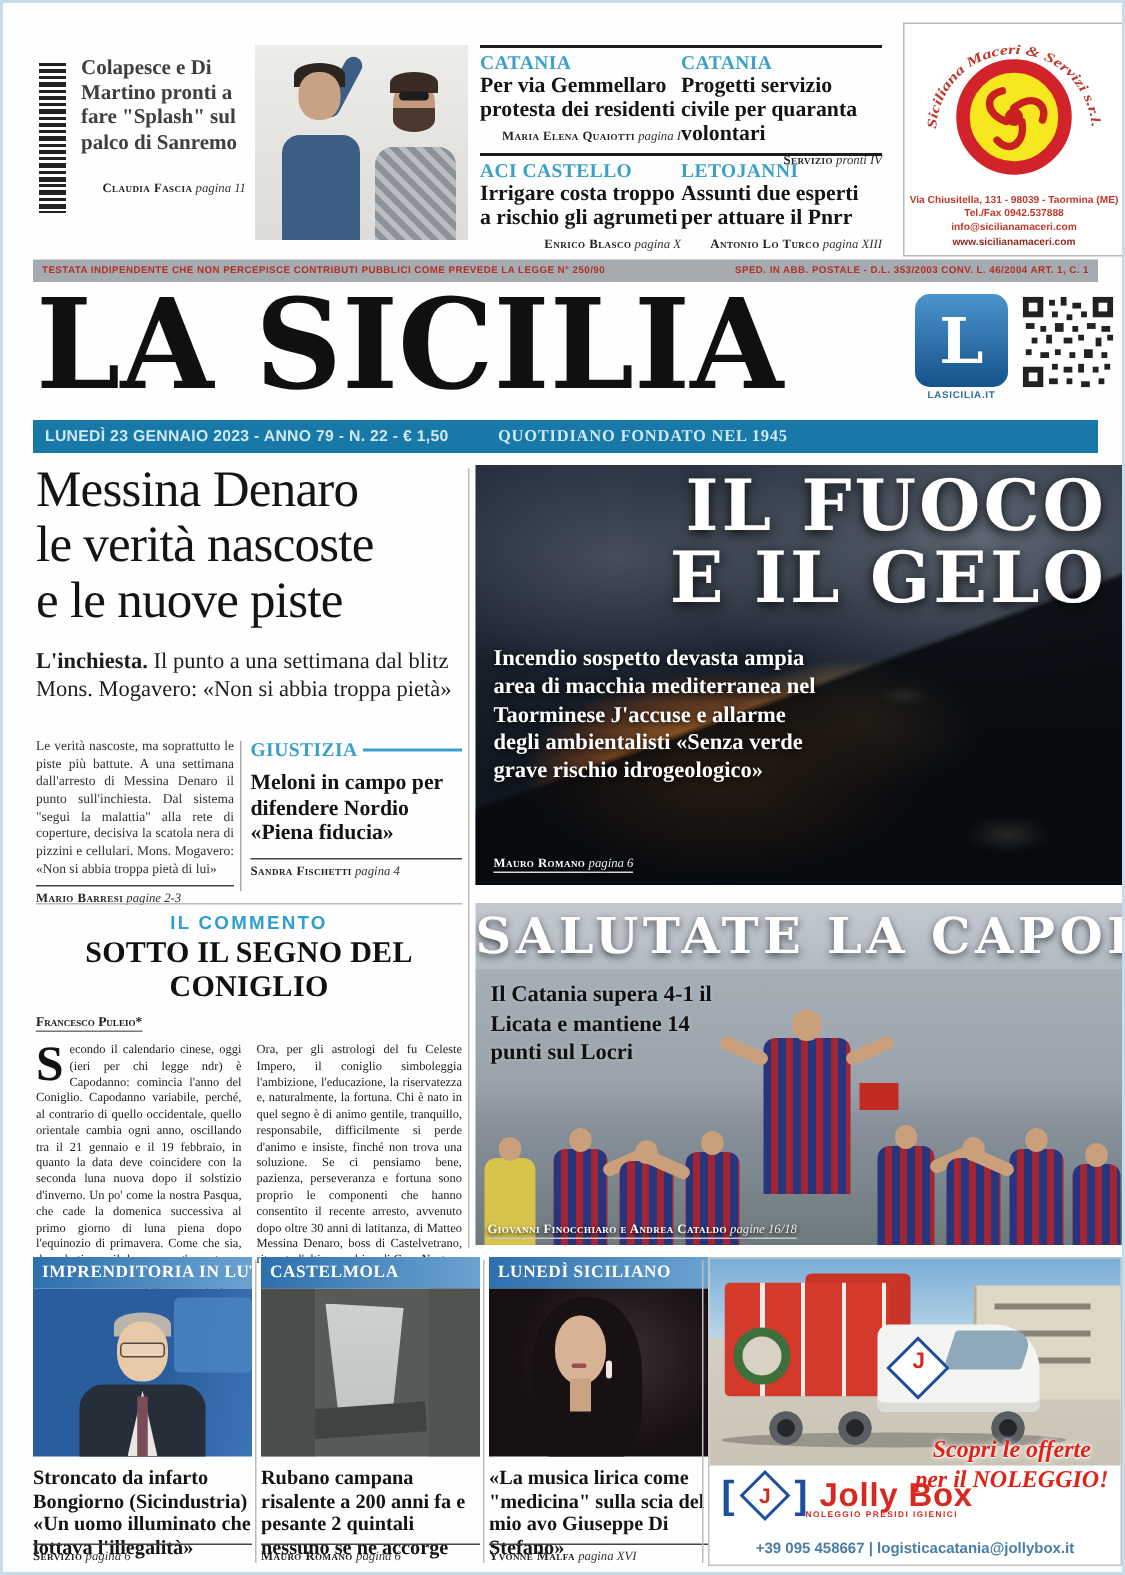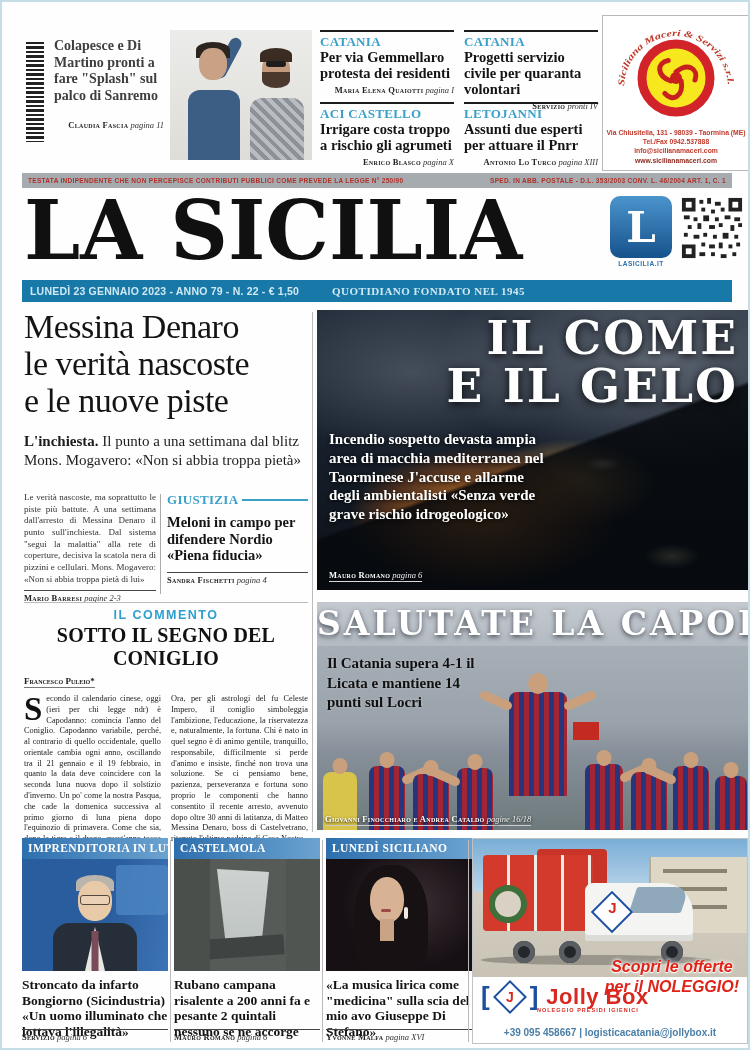--- a/index.html
+++ b/index.html
@@ -24,21 +24,21 @@
   .duo .m1{position:absolute;left:18px;bottom:-8px;width:52px;height:78px;background:#3c5d84;border-radius:12px 12px 0 0;}
   .duo .m1h{position:absolute;left:29px;top:18px;width:28px;height:32px;background:#c9a185;border-radius:45%;}
   .duo .m1hair{position:absolute;left:26px;top:12px;width:34px;height:16px;background:#2c241e;border-radius:50% 50% 0 0;}
   .duo .m1arm{position:absolute;left:52px;top:6px;width:12px;height:44px;background:#3c5d84;transform:rotate(28deg);border-radius:6px;}
   .duo .m2{position:absolute;left:80px;bottom:-8px;width:54px;height:70px;border-radius:12px 12px 0 0;
            background:repeating-linear-gradient(45deg,#8d9298 0 4px,#b9bdc2 4px 8px);}
   .duo .m2h{position:absolute;left:92px;top:24px;width:28px;height:32px;background:#c49a7e;border-radius:45%;}
   .duo .m2beard{position:absolute;left:92px;top:42px;width:28px;height:16px;background:#4a392c;border-radius:0 0 50% 50%;}
   .duo .m2hair{position:absolute;left:90px;top:18px;width:32px;height:14px;background:#3a2c22;border-radius:50% 50% 0 0;}
   .duo .m2gl{position:absolute;left:96px;top:31px;width:20px;height:6px;background:#1d1d1d;border-radius:3px;}
-  .briefs{left:318px;top:28px;width:278px;height:140px;display:flex;gap:10px;}
+  .briefs{left:318px;top:28px;width:278px;height:140px;display:flex;}
   .bcol{width:134px;display:flex;flex-direction:column;gap:6px;}
   .bcell{border-top:2px solid #1c1c1c;padding-top:2px;height:62px;}
   .bcell .bt{font-size:14.5px;font-weight:700;line-height:1.1;color:#141414;}
   .bcell .byline{text-align:right;margin-top:3px;}
   .admaceri{left:600px;top:13px;width:146px;height:154px;border:1px solid #b9b9b9;background:#fff;text-align:center;}
   .admaceri .lines{font-size:6.8px;font-weight:700;color:#c0392b;line-height:1.35;font-family:"Liberation Sans",sans-serif;}
   .admaceri .lines .web{color:#8e2a20;}
 
   
   .graystrip{left:20px;top:171px;width:710px;height:15px;background:#a6abaf;display:flex;justify-content:space-between;align-items:center;padding:0 6px;box-sizing:border-box;}
@@ -167,21 +167,21 @@
   .jdoor span{position:absolute;left:6px;top:1px;transform:rotate(-45deg);color:#d8281f;font-weight:700;font-family:"Liberation Sans",sans-serif;font-size:15px;}
   .jwheel{position:absolute;width:22px;height:22px;background:#23262a;border-radius:50%;box-shadow:inset 0 0 0 5px #5a5e63;}
   .jshadow{position:absolute;left:8px;top:116px;width:230px;height:10px;background:rgba(60,60,55,.35);border-radius:50%;}
   .jlogo{position:absolute;left:8px;top:142px;display:flex;align-items:center;gap:8px;}
   .jbrack{color:#1d4fa0;font-weight:700;font-size:26px;font-family:"Liberation Sans",sans-serif;}
   .jdiamond{width:20px;height:20px;border:2.5px solid #1d4fa0;transform:rotate(45deg);display:flex;align-items:center;justify-content:center;background:#fff;}
   .jdiamond span{transform:rotate(-45deg);color:#d8281f;font-weight:700;font-family:"Liberation Sans",sans-serif;font-size:14px;}
   .jname{color:#d8281f;font-weight:700;font-family:"Liberation Sans",sans-serif;font-size:22px;letter-spacing:.5px;}
   .jtag{position:absolute;left:64px;top:168px;font-size:5.5px;color:#d8281f;font-family:"Liberation Sans",sans-serif;letter-spacing:1px;font-weight:700;}
   .joffer{position:absolute;right:8px;top:118px;text-align:center;color:#e02318;font-weight:700;font-style:italic;
-     font-family:Liberation Sans, sans-serif;font-size:16px;line-height:1.25;
+     font-family:Liberation Serif, serif;font-size:16px;line-height:1.25;
      text-shadow:0 0 3px #fff,0 0 5px #fff,0 1px 0 #fff;}
   .jcontact{position:absolute;left:0;bottom:5px;width:100%;text-align:center;color:#4a7ea6;font-family:"Liberation Sans",sans-serif;font-size:10px;font-weight:700;margin-top:32px;}
 </style>
 </head>
 <body>
 
 <div class="page">
 
   <div class="abs barcode"></div>
 
@@ -359,21 +359,21 @@
     </div>
     <div class="segue">
       <span class="auth">Segue</span>
       <span class="pg">pagina 4</span>
     </div>
   </div>
 
   <div class="abs fire">
     <div class="ridge"></div>
     <div class="fh">
-      <div>IL COME</div>
+      <div>IL FUOCO</div>
       <div>E IL GELO</div>
     </div>
     <div class="fdek">Incendio sospetto devasta ampia area di macchia mediterranea nel Taorminese J'accuse e allarme degli ambientalisti «Senza verde grave rischio idrogeologico»</div>
     <div class="byline">
       <span class="auth">Mauro Romano</span>
       <span class="pg">pagina 6</span>
     </div>
   </div>
 
   <div class="abs sport">

